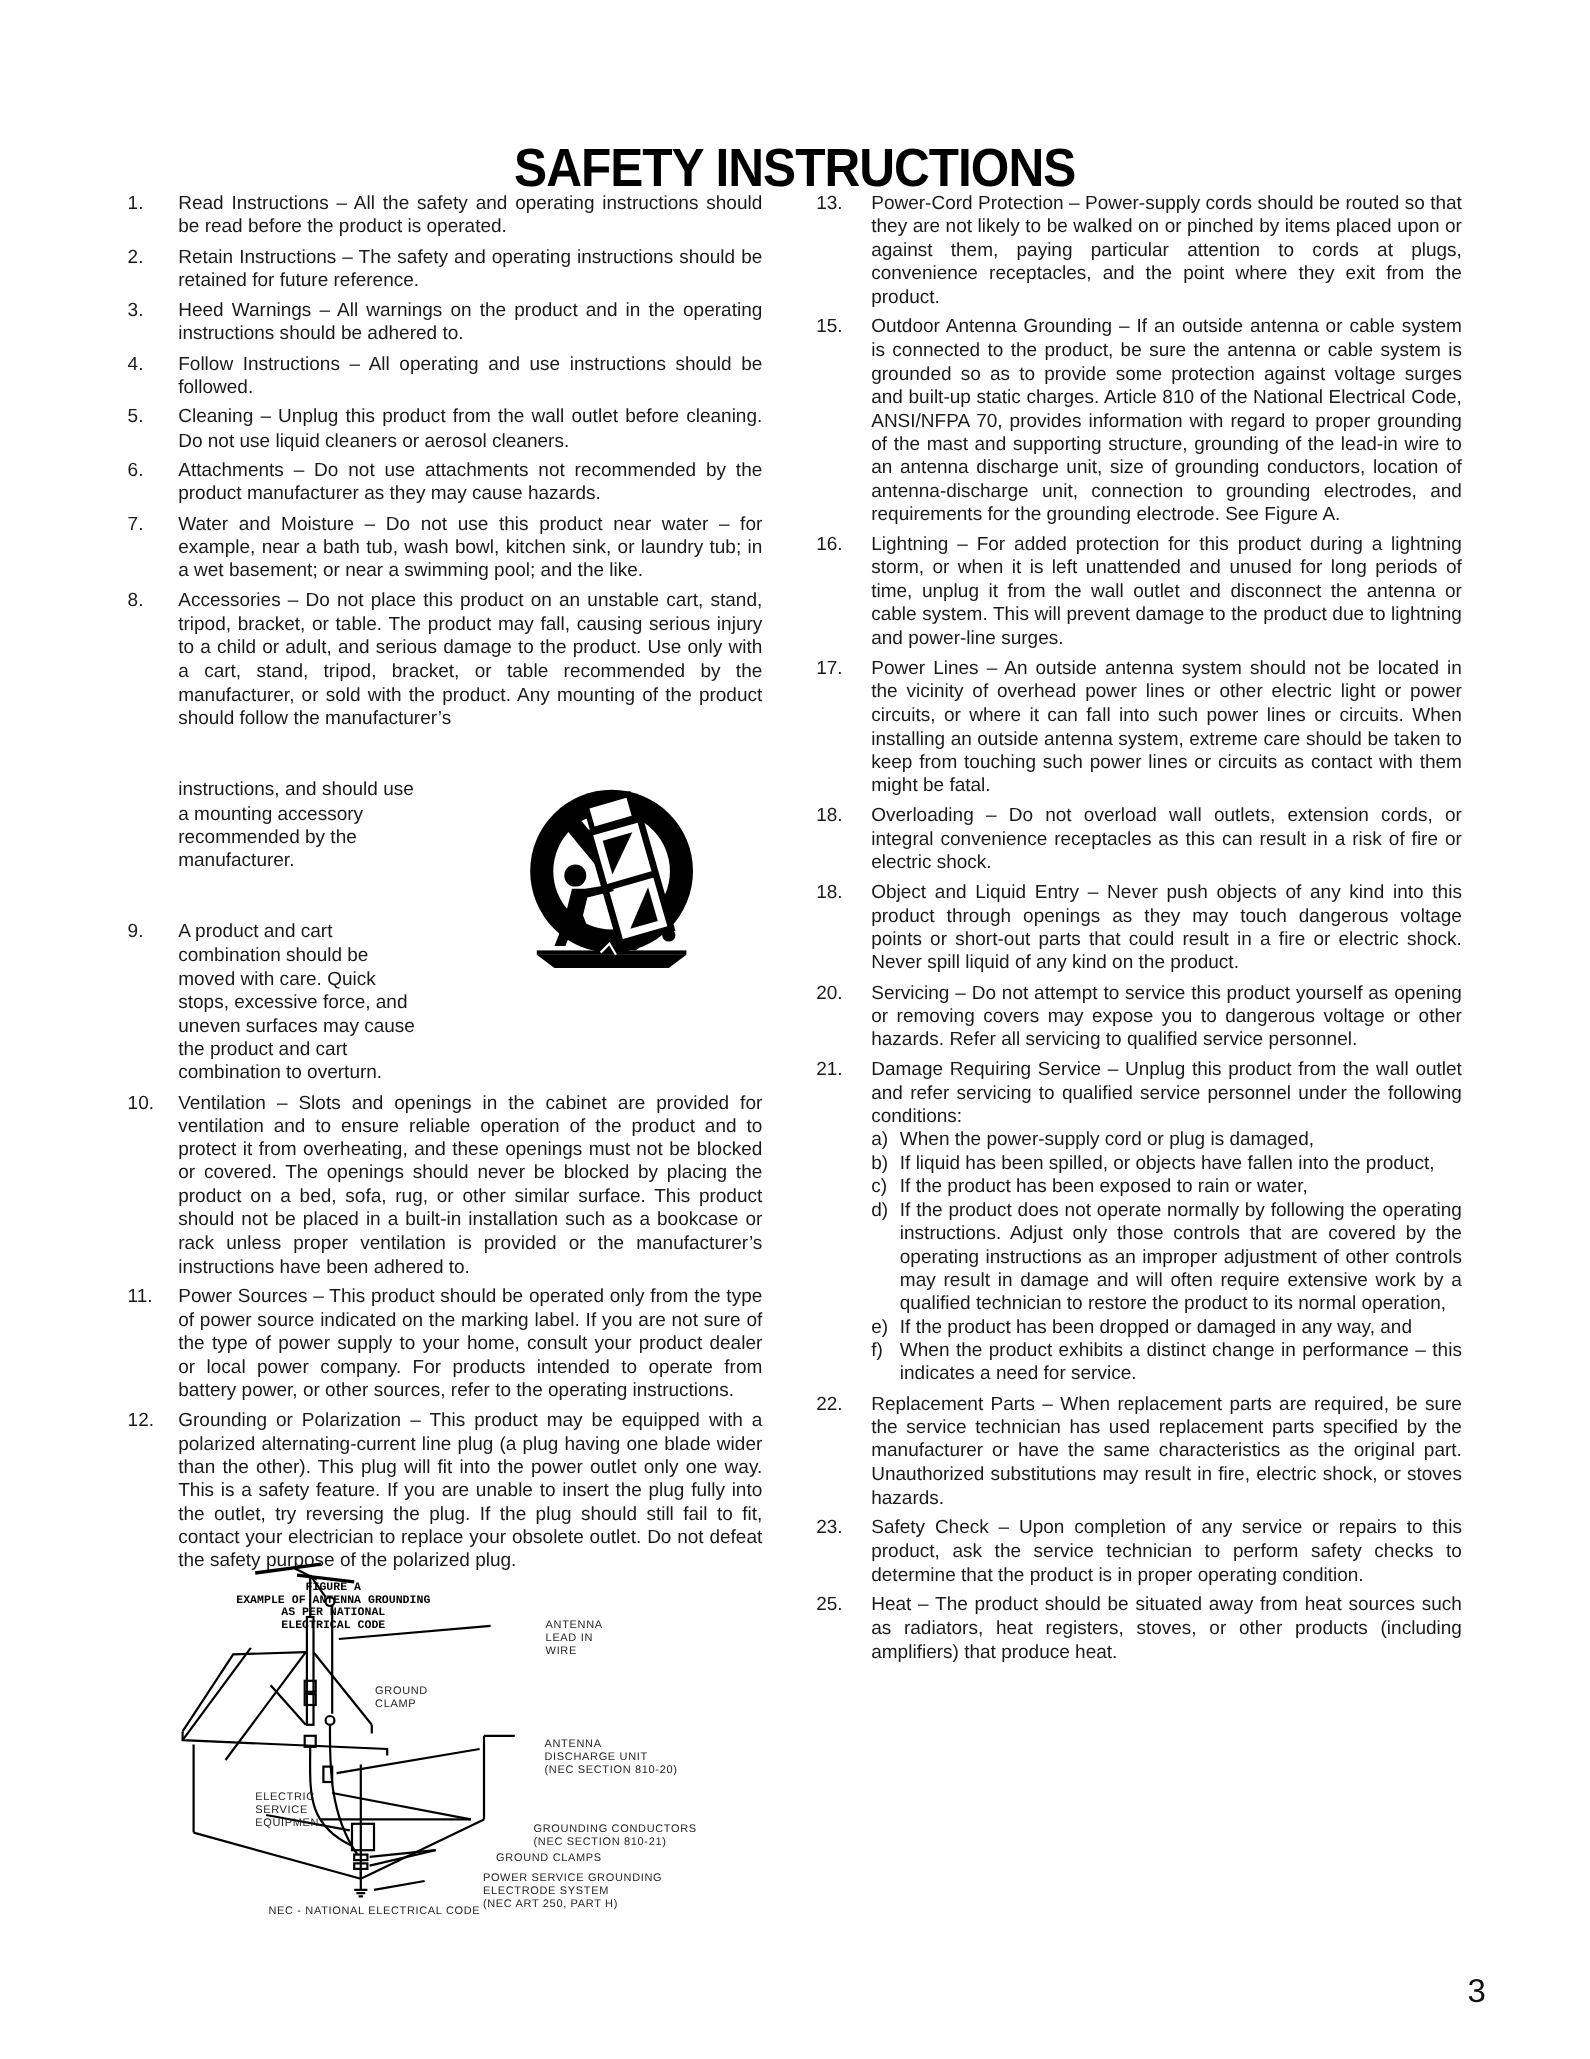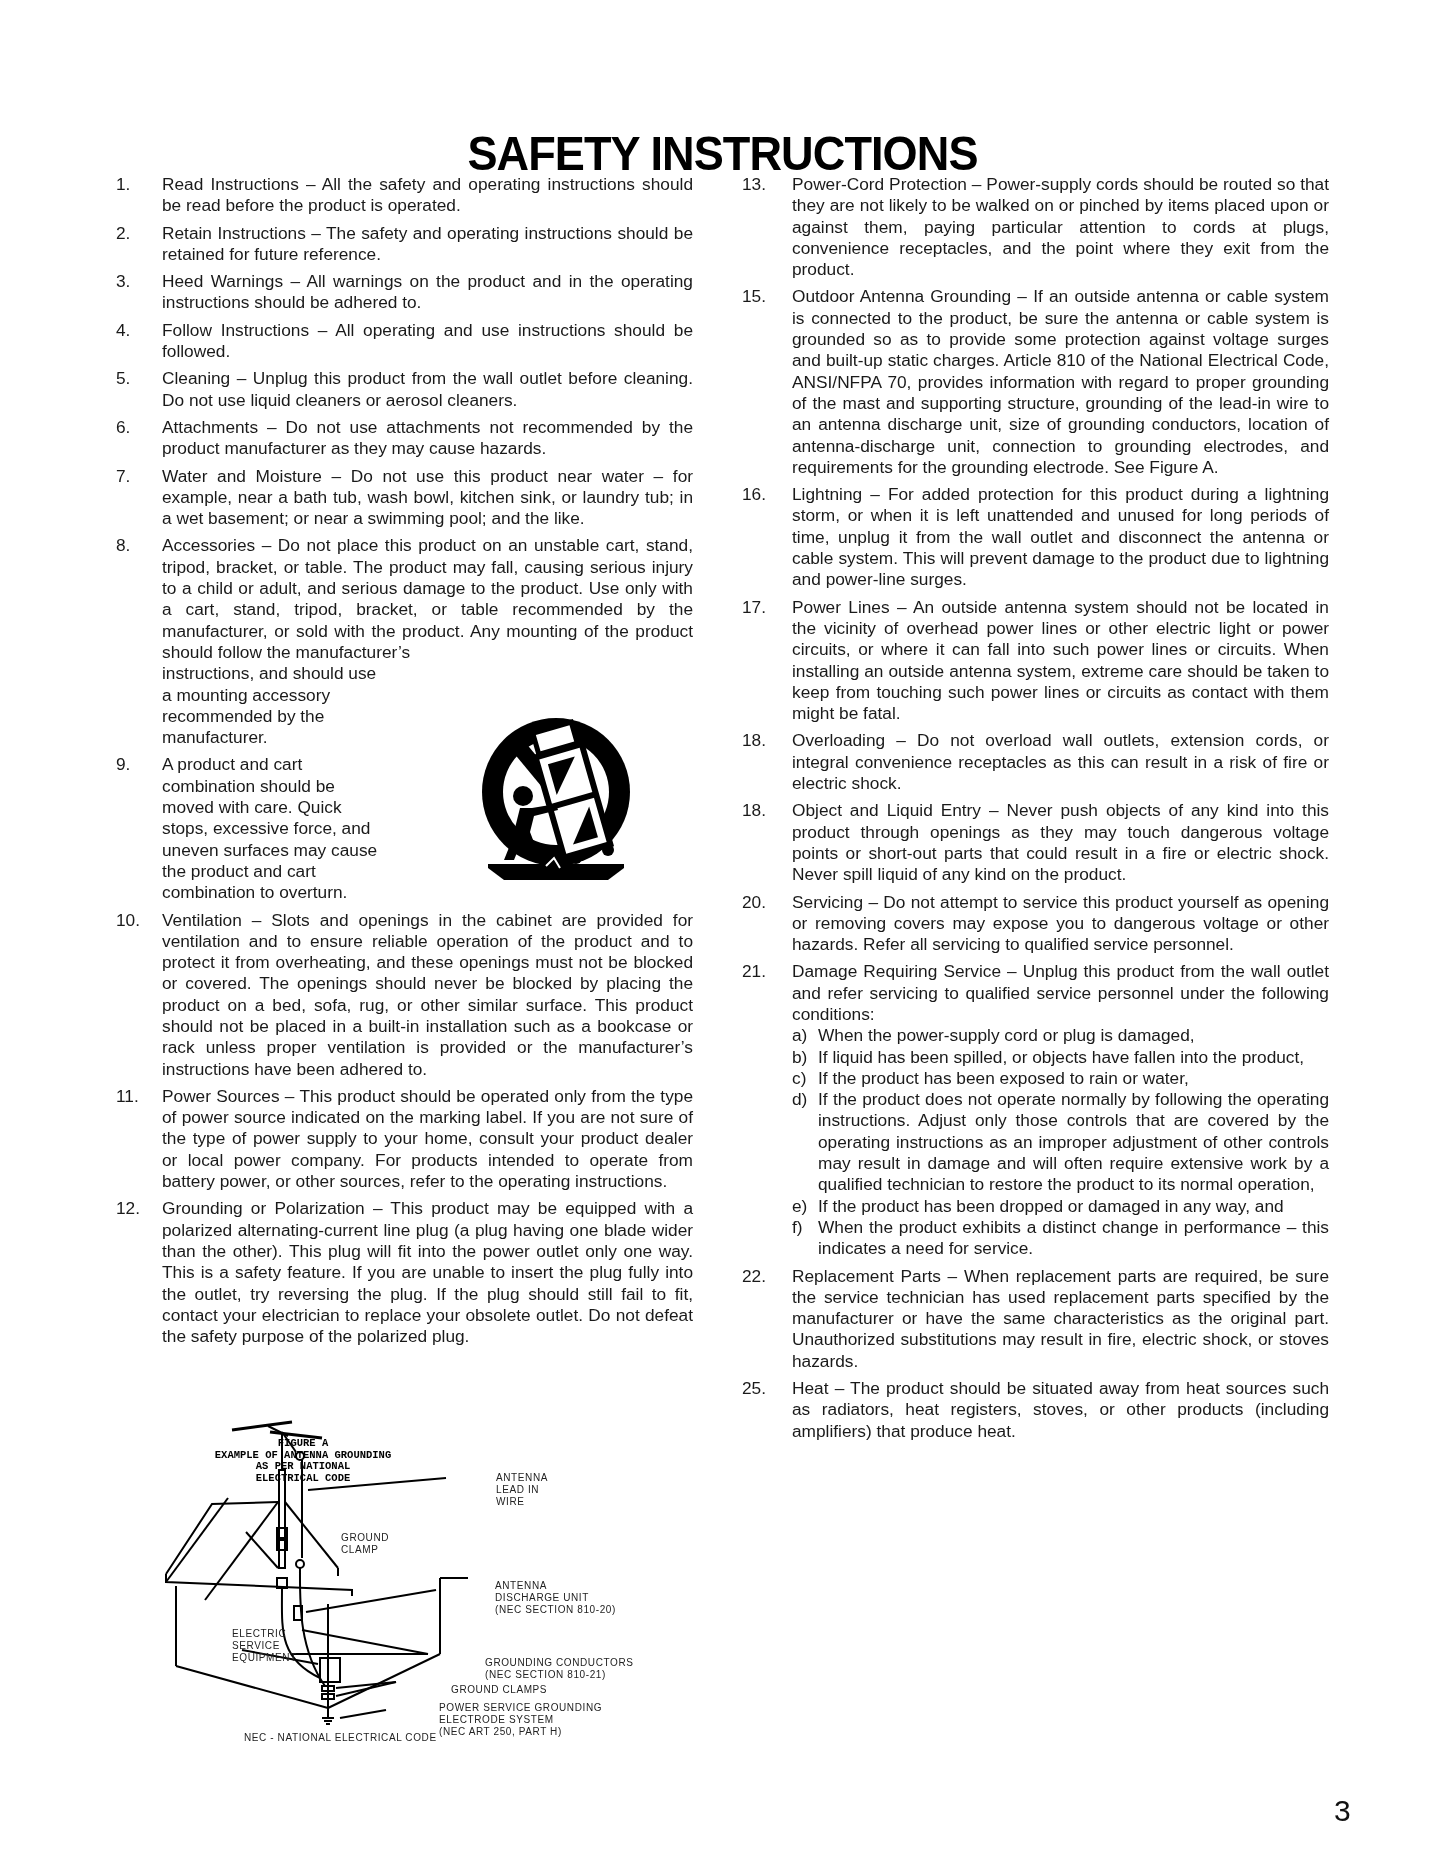--- a/index.html
+++ b/index.html
@@ -7,21 +7,21 @@
   .title { position: absolute; left: 0; width: 1445px; top: 92px; text-align: center; font-size: 49px; font-weight: bold; letter-spacing: -1px; color: #000; transform: scaleX(0.92); transform-origin: 722px 0; }
   .col { position: absolute; top: 174px; }
   .col.left { left: 116px; width: 577px; }
   .col.right { left: 742px; width: 587px; }
   .item { position: relative; padding-left: 46px; margin-bottom: 6px; font-size: 17.3px; line-height: 21.3px; text-align: justify; }
   .col.right .item { padding-left: 50px; }
   .num { position: absolute; left: 0; top: 0; }
   .txt { display: block; }
   .sub { position: relative; padding-left: 26px; text-align: justify; }
   .sub .lbl { position: absolute; left: 0; top: 0; }
-  .narrow { width: 222px; text-align: left; }
+  .narrow { width: 222px; text-align: left; margin-top: 44px; }
   .cart { position: absolute; left: 468px; top: 708px; width: 176px; height: 172px; }
   .figure { position: absolute; left: 150px; top: 1418px; width: 560px; height: 330px; }
   .fig-title { position: absolute; font-family: Liberation Mono, monospace; font-weight: bold; font-size: 10.5px; line-height: 11.5px; text-align: center; color: #000; }
   .fig-lbl { position: absolute; font-size: 10px; line-height: 12px; letter-spacing: 0.6px; color: #222; white-space: pre; }
   .page-num { position: absolute; left: 1334px; top: 1794px; font-size: 30px; color: #111; }
 </style>
 </head>
 <body>
 
 <h1 class="title">SAFETY INSTRUCTIONS</h1>
@@ -135,20 +135,24 @@
     <div class="sub"><span class="lbl">a)</span><span>When the power-supply cord or plug is damaged,</span></div>
     <div class="sub"><span class="lbl">b)</span><span>If liquid has been spilled, or objects have fallen into the product,</span></div>
     <div class="sub"><span class="lbl">c)</span><span>If the product has been exposed to rain or water,</span></div>
     <div class="sub"><span class="lbl">d)</span><span>If the product does not operate normally by following the operating instructions.  Adjust only those controls that are covered by the operating instructions as an improper adjustment of other controls may result in damage and will often require extensive work by a qualified technician to restore the product to its normal operation,</span></div>
     <div class="sub"><span class="lbl">e)</span><span>If the product has been dropped or damaged in any way, and</span></div>
     <div class="sub"><span class="lbl">f)</span><span>When the product exhibits a distinct change in performance – this indicates a need for service.</span></div>
   </div>
   <div class="item">
       <span class="num">22.</span>
       <span class="txt">Replacement Parts – When replacement parts are required, be sure the service technician has used replacement parts specified by the manufacturer or have the same characteristics as the original part.  Unauthorized substitutions may result in fire, electric shock, or stoves hazards.</span>
+    </div>
+  <div class="item">
+      <span class="num">23.</span>
+      <span class="txt">Safety Check – Upon completion of any service or repairs to this product, ask the service technician to perform safety checks to determine that the product is in proper operating condition.</span>
     </div>
   <div class="item">
       <span class="num">25.</span>
       <span class="txt">Heat – The product should be situated away from heat sources such as radiators, heat registers, stoves, or other products (including amplifiers) that produce heat.</span>
     </div>
 </div>
 
 <div class="figure">
   <svg width="560" height="330" viewBox="0 0 560 330">
     <g fill="none" stroke="#000" stroke-width="2">

